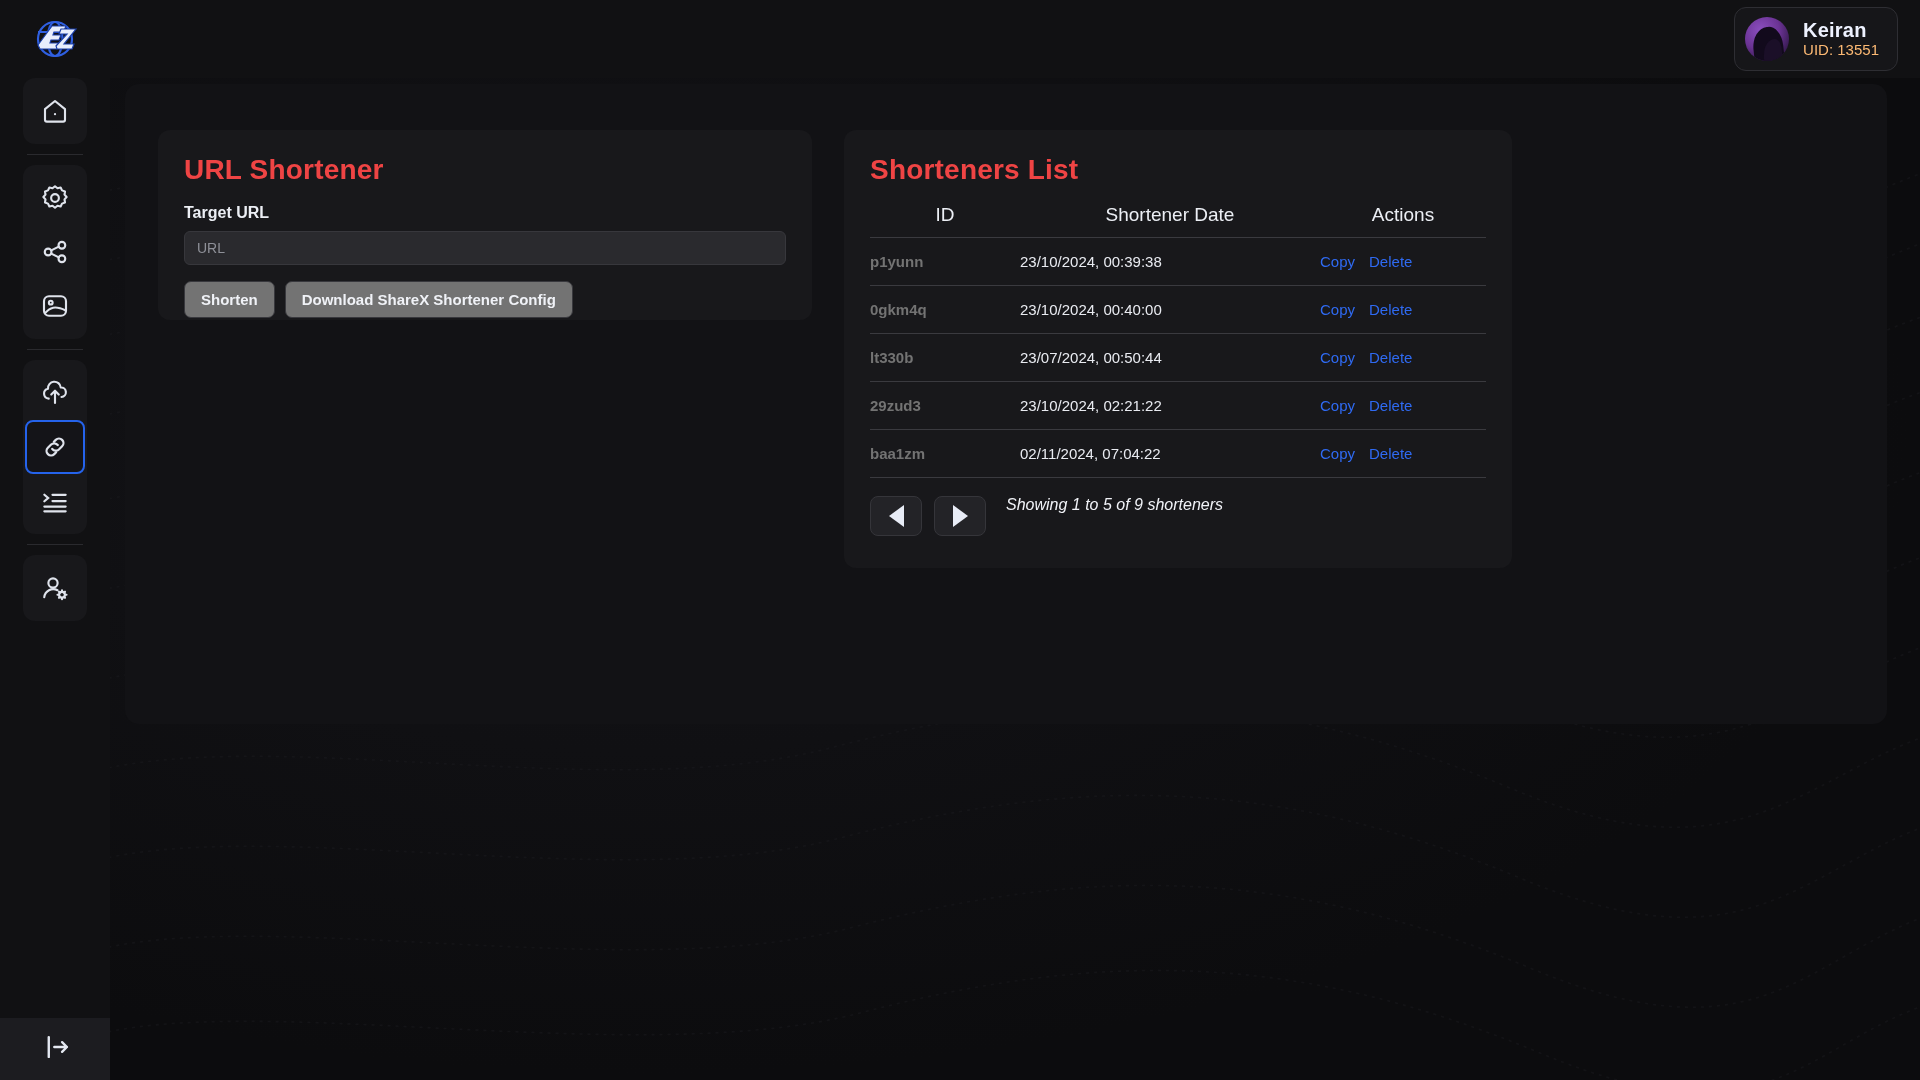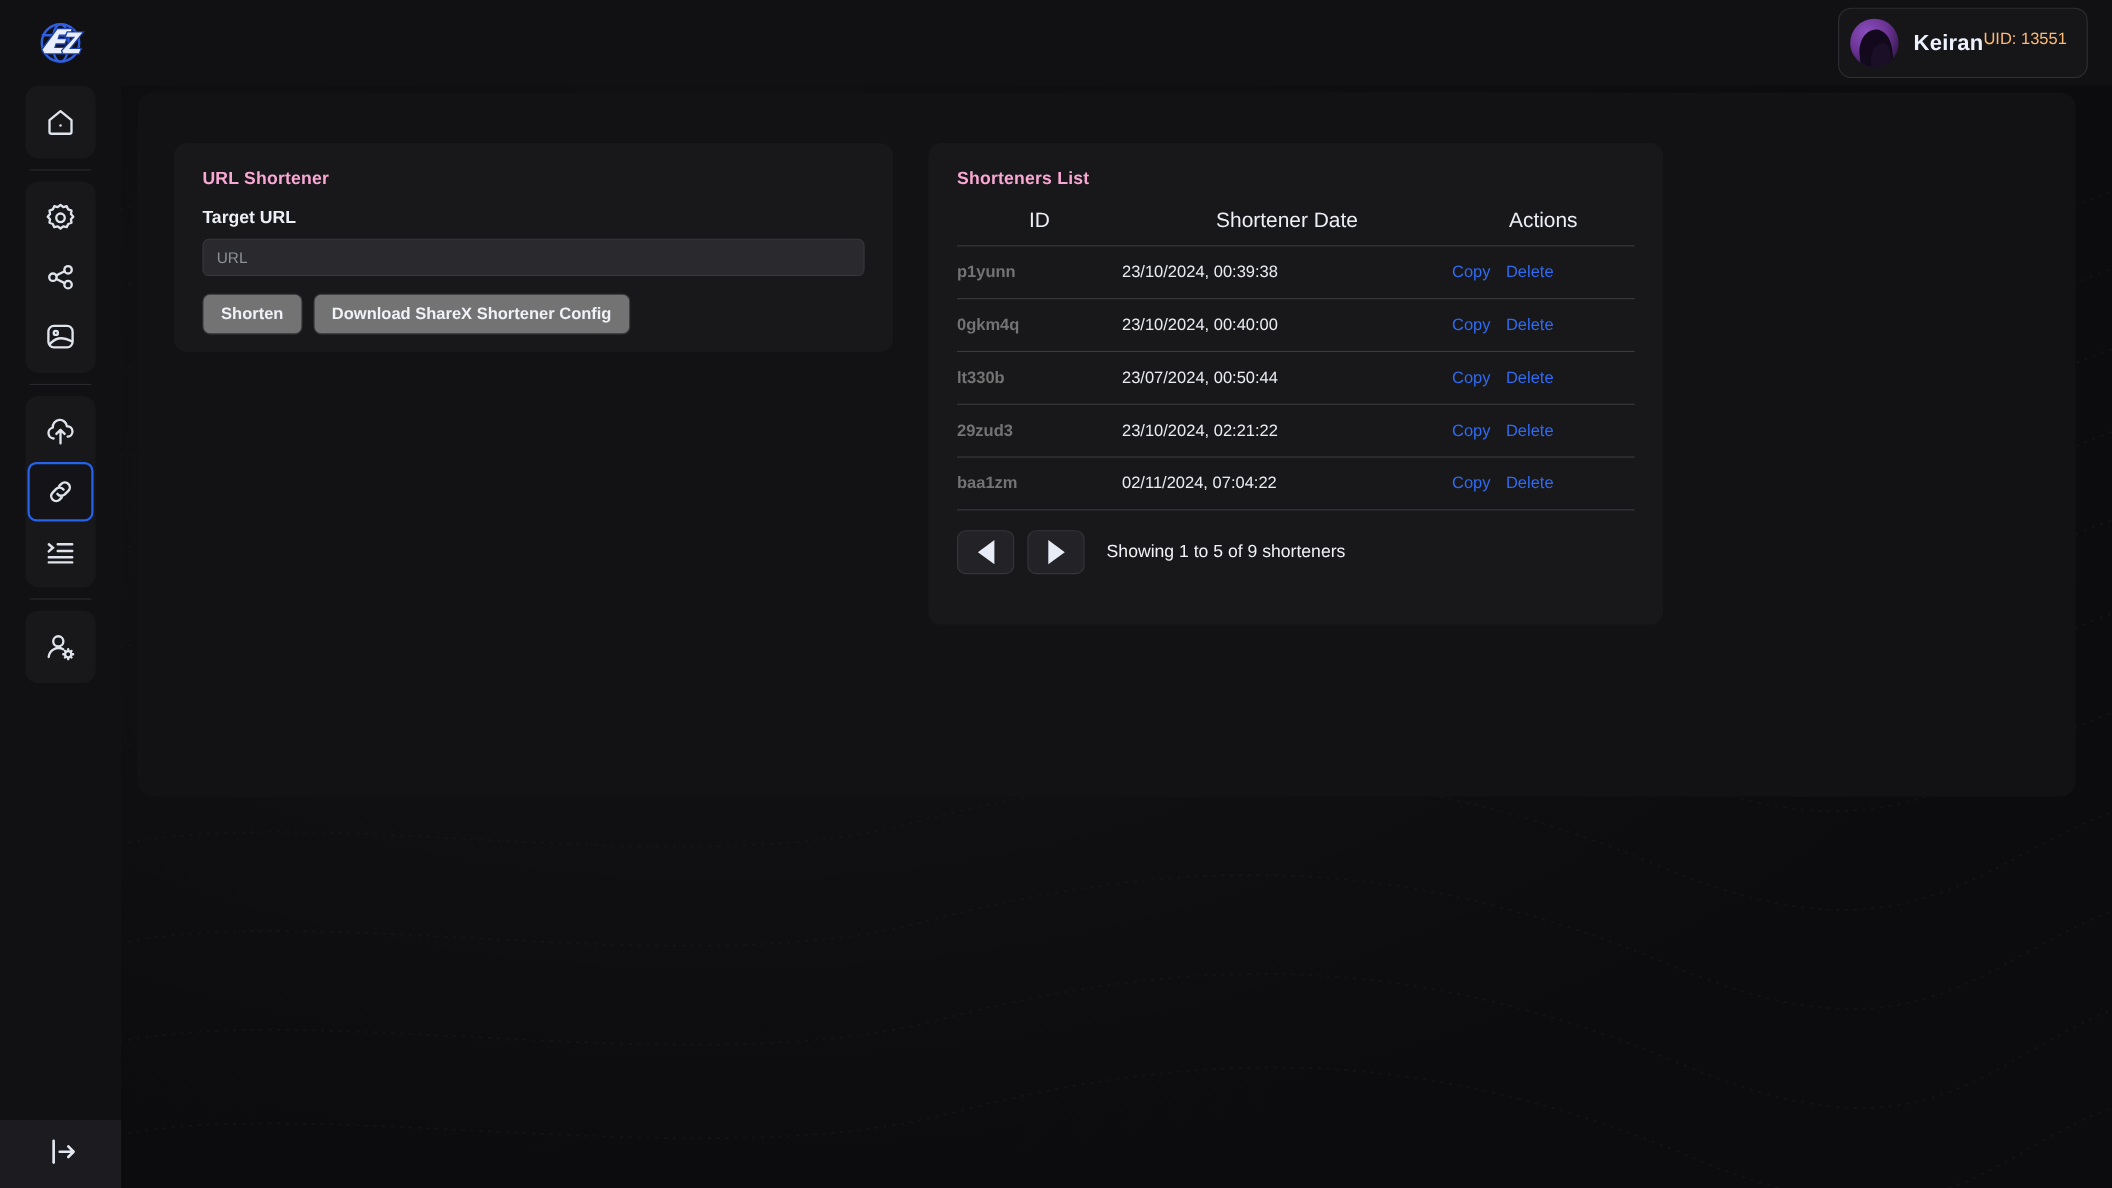--- a/index.html
+++ b/index.html
@@ -86,21 +86,21 @@
     background: #120a1c;
     border-radius: 52% 44% 18% 18% / 62% 58% 12% 12%;
     transform: rotate(-6deg);
   }
   .avatar .figure2 {
     position: absolute; left: 19px; bottom: 0;
     width: 18px; height: 22px;
     background: #1b0f28;
     border-radius: 60% 40% 10% 10% / 70% 60% 10% 10%;
   }
-  .user-text { display: flex; flex-direction: row; line-height: 1.12; }
+  .user-text { display: flex; flex-direction: column; line-height: 1.12; }
   .user-name { color: #eef2ff; font-size: 20px; font-weight: 700; letter-spacing: .2px; }
   .user-uid { color: #fdba74; font-size: 15px; font-weight: 400; }
 
   
   .main {
     position: absolute; top: 78px; left: 110px;
     width: 1810px; height: 1002px;
     background:
       radial-gradient(ellipse at 30% 35%, #141418 0%, #0c0c0e 70%),
       #0b0b0d;
@@ -123,21 +123,21 @@
   }
 
   .card {
     background: #18181b;
     border-radius: 12px;
   }
   .card-shortener { width: 654px; height: 190px; padding: 24px 26px; }
   .card-list { width: 668px; height: 438px; padding: 24px 26px 20px 26px; flex: 0 0 668px; }
 
   .card-title {
-    color: #f9a8d4; font-size: 16px; font-weight: 700;
+    color: #ef4444; font-size: 28px; font-weight: 700;
     letter-spacing: .2px; margin-bottom: 18px;
   }
   .field-label {
     color: #eceff5; font-size: 16px; font-weight: 700; margin-bottom: 9px;
   }
   .url-input {
     width: 100%; height: 34px;
     background: #2a2a2e;
     border: 1px solid #37373c;
     border-radius: 6px;
@@ -176,21 +176,21 @@
   table.shorteners tr:last-child td { border-bottom: 1px solid #3a3a3f; }
   .col-id { width: 150px; }
   .col-date { width: 300px; }
   .id-link {
     color: #737373; font-weight: 700; font-size: 15px;
     text-decoration: none; cursor: pointer;
   }
   .act { color: #2f6af2; font-size: 15px; cursor: pointer; text-decoration: none; }
   .act + .act { margin-left: 14px; }
 
-  .pager { display: flex; align-items: center; gap: 12px; margin-top: 18px; }
+  .pager { display: flex; gap: 12px; margin-top: 18px; font-style: italic; }
   .pg-btn {
     width: 52px; height: 40px;
     background: #232327;
     border: 1px solid #35353a;
     border-radius: 8px;
     display: flex; align-items: center; justify-content: center;
     cursor: pointer;
   }
   .tri { width: 0; height: 0; }
   .tri-l { border-top: 11px solid transparent; border-bottom: 11px solid transparent; border-right: 15px solid #e8ecf6; }

